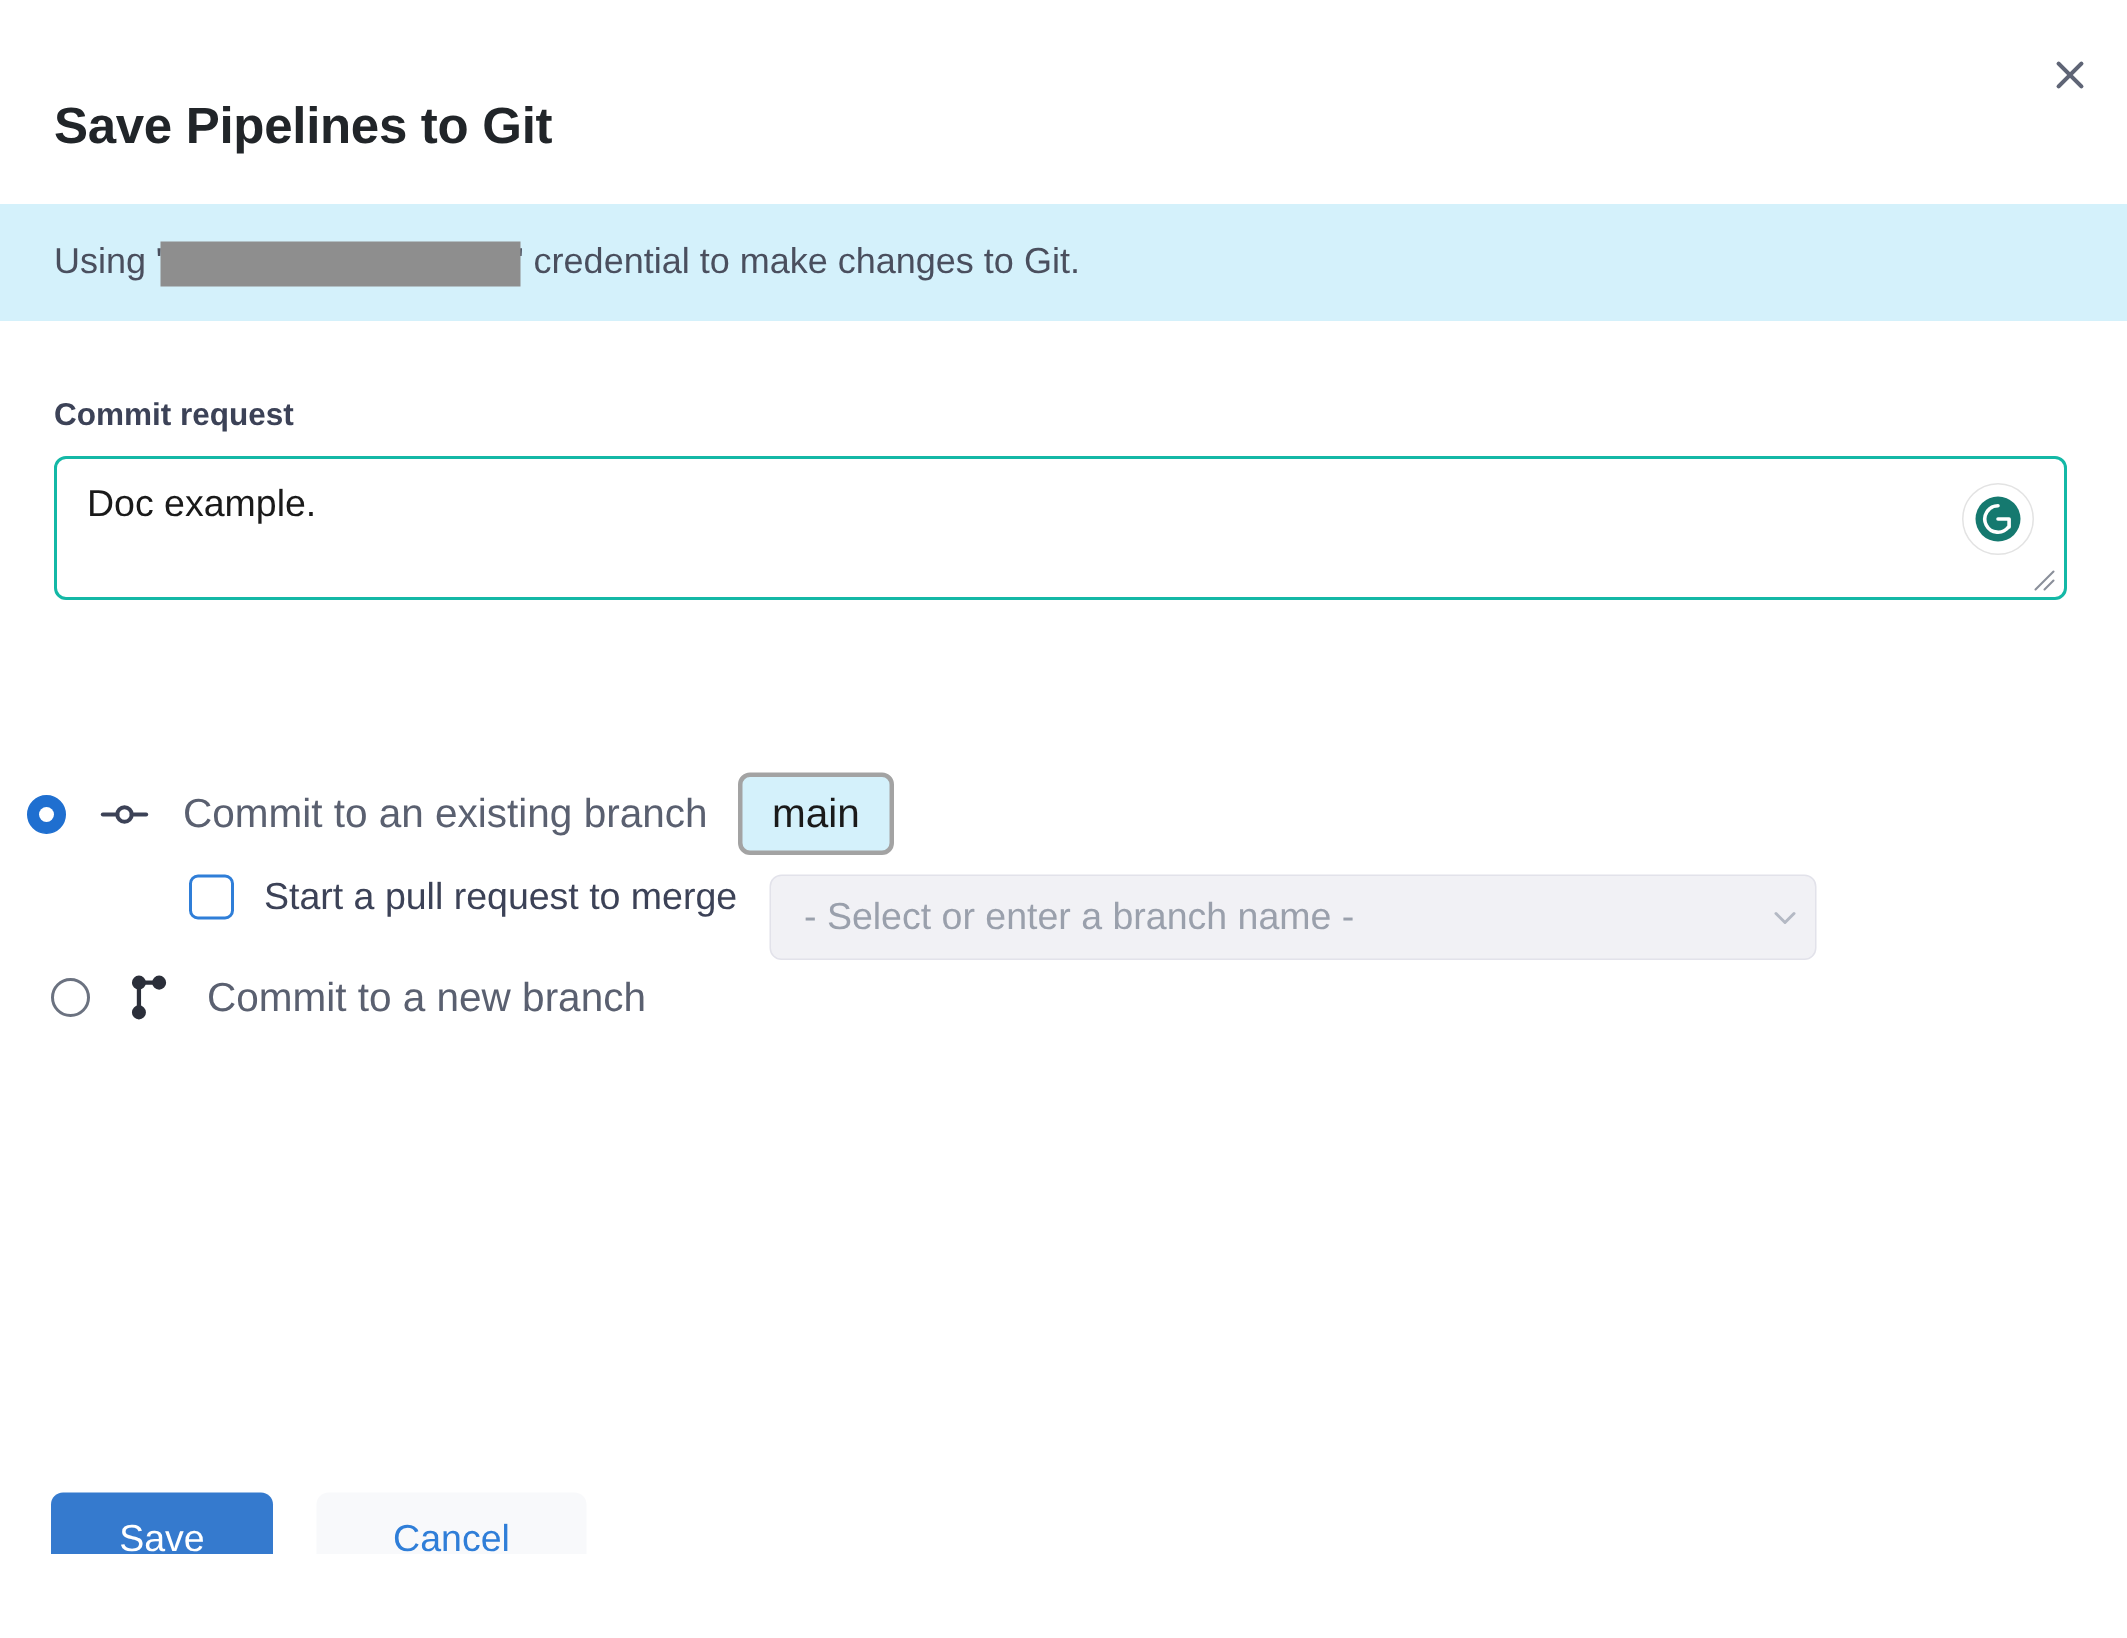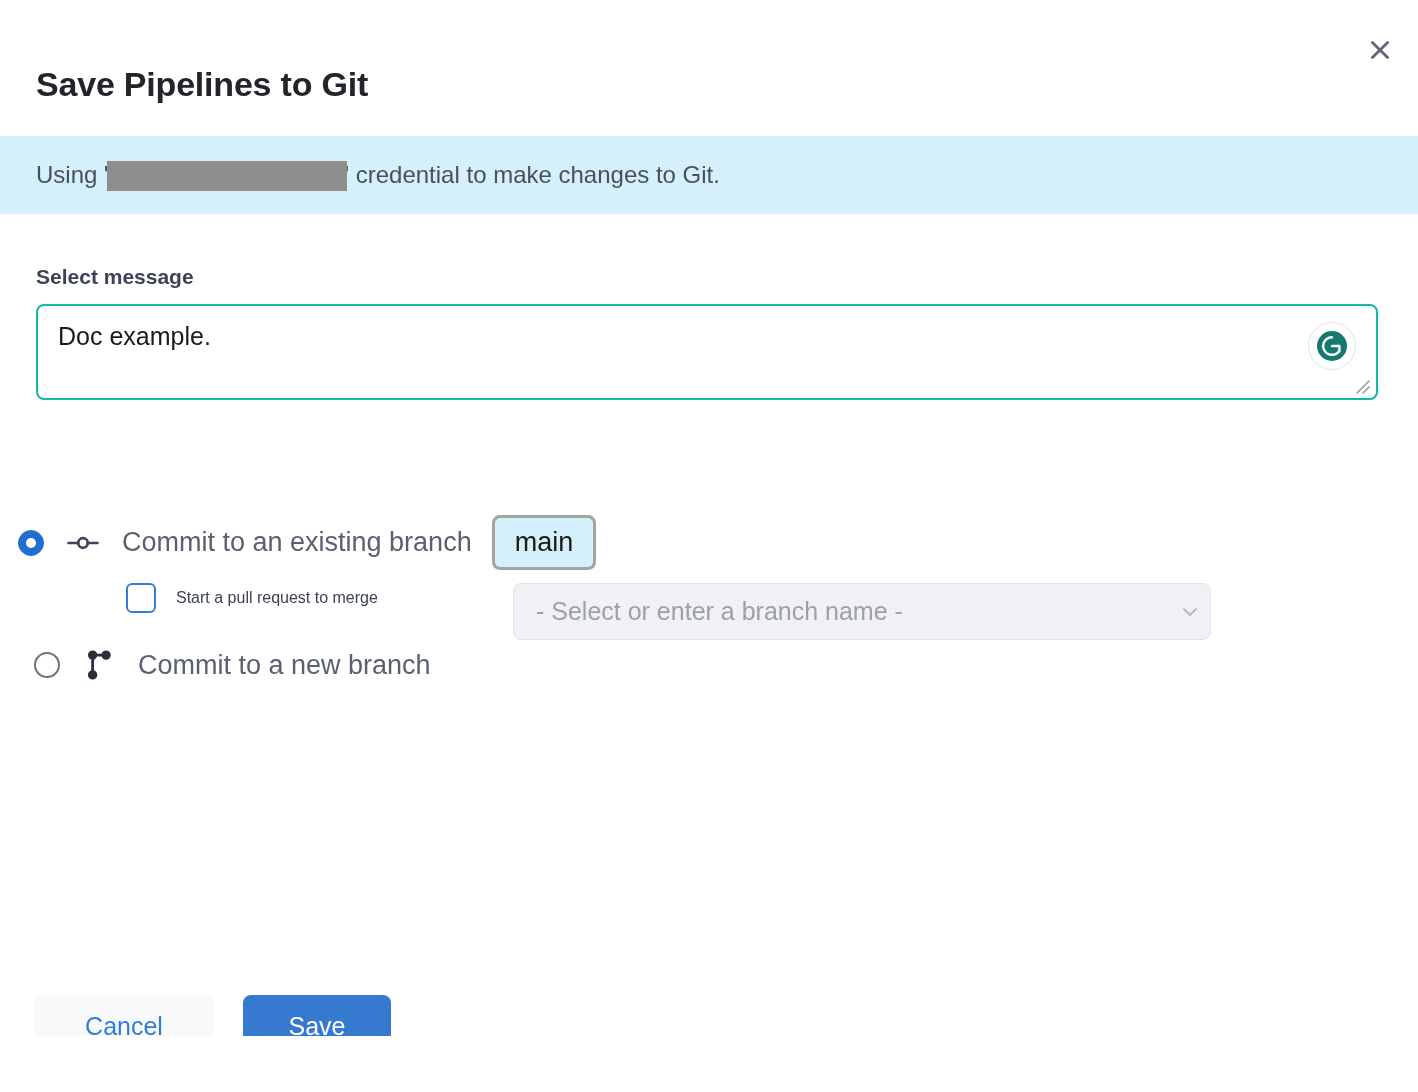--- a/index.html
+++ b/index.html
@@ -188,21 +188,21 @@
   .checkbox {
     width: 30px; height: 30px;
     border: 2px solid #2f7ed8;
     border-radius: 6px;
     background: #ffffff;
     flex: none;
     cursor: pointer;
   }
   .pr-label {
     margin-left: 20px;
-    font-size: 16px;
+    font-size: 25px;
     color: #3c4257;
     white-space: nowrap;
   }
   .branch-select {
     position: absolute;
     left: 513px; top: 583px;
     width: 698px; height: 57px;
     background: #f1f1f5;
     border: 1px solid #e2e2ea;
     border-radius: 8px;
@@ -261,21 +261,21 @@
   </button>
 
   <h1 class="dialog-title">Save Pipelines to Git</h1>
 
   <div class="info-bar">
     <div class="info-text">
       <span>Using "</span><span class="redaction"></span><span>" credential to make changes to Git.</span>
     </div>
   </div>
 
-  <div class="field-label">Select message</div>
+  <div class="field-label">Commit request</div>
 
   <div class="textarea-wrap">
     <textarea class="commit-textarea" placeholder="" style="">Doc example.</textarea>
 
     <div class="grammarly-icon">
       <svg width="34" height="34" viewBox="0 0 34 34">
         <circle cx="17" cy="17" r="15" fill="#15796f"></circle>
         <path d="M17 8.2a8.8 8.8 0 1 0 7.1 14 M17 17h7.4v5.4" fill="none" stroke="#ffffff" stroke-width="2.4" stroke-linecap="round" stroke-linejoin="round"></path>
       </svg>
     </div>
@@ -324,17 +324,17 @@
         <circle cx="7.5" cy="19" r="2.3" fill="#2b2f3a"></circle>
         <circle cx="17" cy="5" r="2.3" fill="#2b2f3a"></circle>
         <line x1="7.5" y1="7.3" x2="7.5" y2="16.7"></line>
         <path d="M9.8 5 h4.9"></path>
       </svg>
     </span>
     <span class="opt-label">Commit to a new branch</span>
   </div>
 
   <div class="footer">
+    <button class="btn btn-save">Save</button>
     <button class="btn btn-cancel">Cancel</button>
-    <button class="btn btn-save">Save</button>
   </div>
 
 </div>
 
 </body></html>

